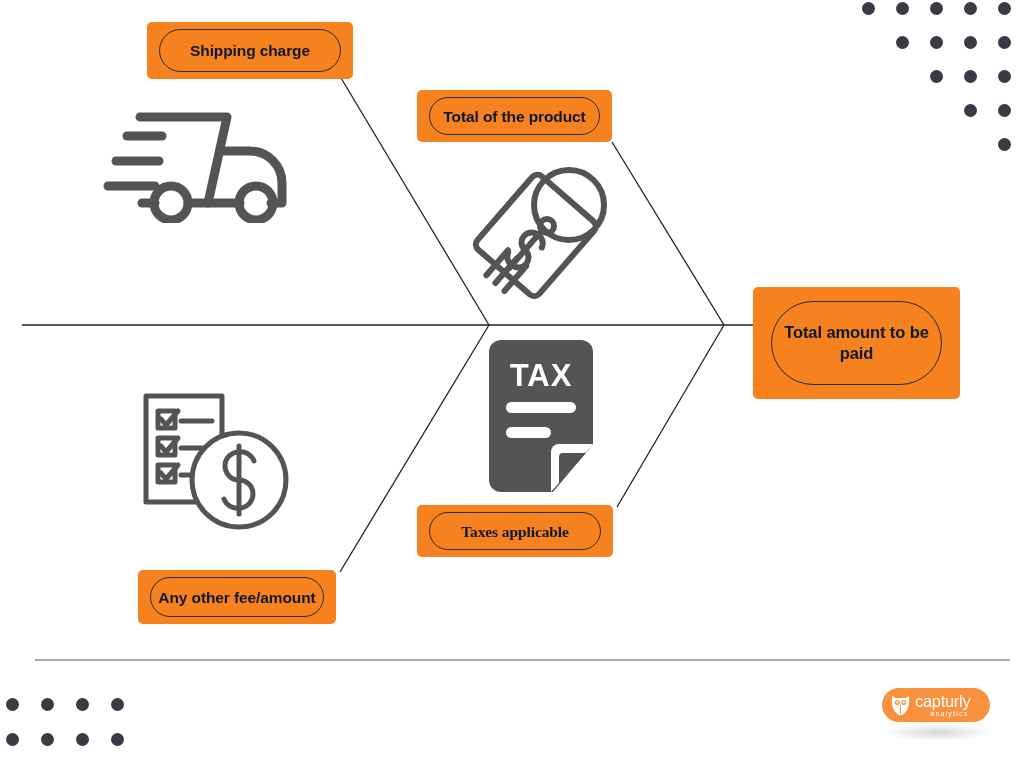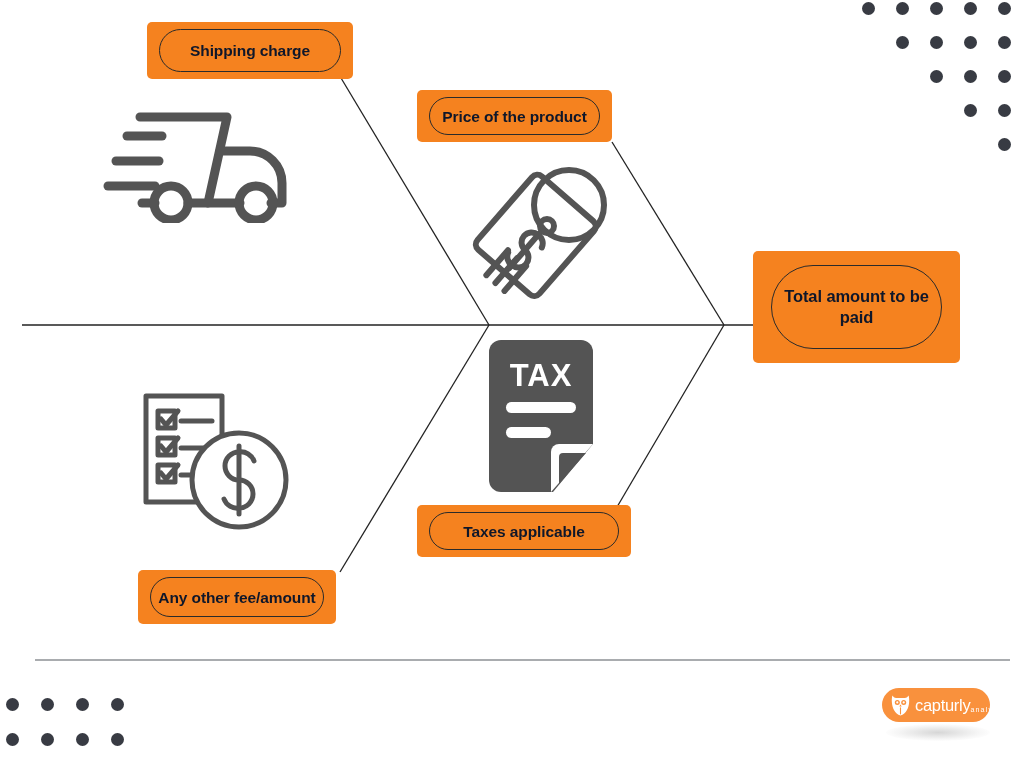--- a/index.html
+++ b/index.html
@@ -51,24 +51,24 @@
     font-weight: bold;
     font-size: 15.5px;
     line-height: 19px;
     text-align: center;
     letter-spacing: -0.1px;
     padding: 0 4px;
   }
 
   #label-shipping      { left: 147px; top: 22px;  width: 206px; height: 57px; }
   #label-price         { left: 417px; top: 90px;  width: 195px; height: 52px; }
-  #label-total         { left: 753px; top: 251px; width: 207px; height: 112px; }
+  #label-total         { left: 753px; top: 287px; width: 207px; height: 112px; }
   #label-total .label-inner { left: 18px; right: 18px; top: 14px; bottom: 14px; }
   #label-total .label-text  { font-size: 16.5px; line-height: 21px; }
-  #label-taxes         { left: 417px; top: 505px; width: 214px; height: 52px; }
+  #label-taxes         { left: 417px; top: 505px; width: 196px; height: 52px; font-family: Liberation Serif, serif; }
   #label-otherfee      { left: 138px; top: 570px; width: 198px; height: 54px; }
 
   
   .icon-wrap { position: absolute; z-index: 3; }
   #icon-truck     { left: 100px; top: 108px; width: 195px; height: 115px; }
   #icon-pricetag  { left: 462px; top: 162px; width: 152px; height: 148px; }
   #icon-tax       { left: 489px; top: 340px; width: 84px; height: 152px; }
   #icon-checklist { left: 140px; top: 390px; width: 155px; height: 145px; }
 
   
@@ -117,21 +117,21 @@
     top: 724px;
     width: 104px;
     height: 17px;
     border-radius: 50%;
     background: radial-gradient(ellipse at center, rgba(120,120,120,0.30) 0%, rgba(180,180,180,0.12) 55%, rgba(255,255,255,0) 75%);
     z-index: 4;
   }
   #logo-owl { width: 19px; height: 21px; flex: 0 0 auto; }
   #logo-textblock {
     display: flex;
-    flex-direction: row;
+    flex-direction: column;
     align-items: flex-start;
     margin-left: 5px;
     line-height: 1;
   }
   #logo-name {
     color: #ffffff;
     font-size: 16.5px;
     letter-spacing: -0.3px;
     font-weight: normal;
   }
@@ -249,21 +249,21 @@
   </div>
 
   <div class="label-box" id="label-shipping">
     <div class="label-inner">
       <span class="label-text">Shipping charge</span>
     </div>
   </div>
 
   <div class="label-box" id="label-price">
     <div class="label-inner">
-      <span class="label-text">Price of the product</span>
+      <span class="label-text">Total of the product</span>
     </div>
   </div>
 
   <div class="label-box" id="label-total">
     <div class="label-inner">
       <span class="label-text">Total amount to be paid</span>
     </div>
   </div>
 
   <div class="label-box" id="label-taxes">

